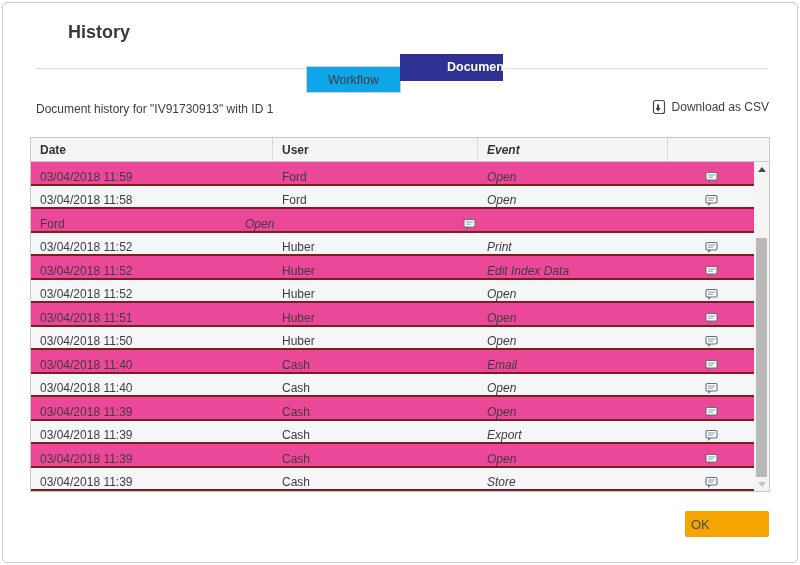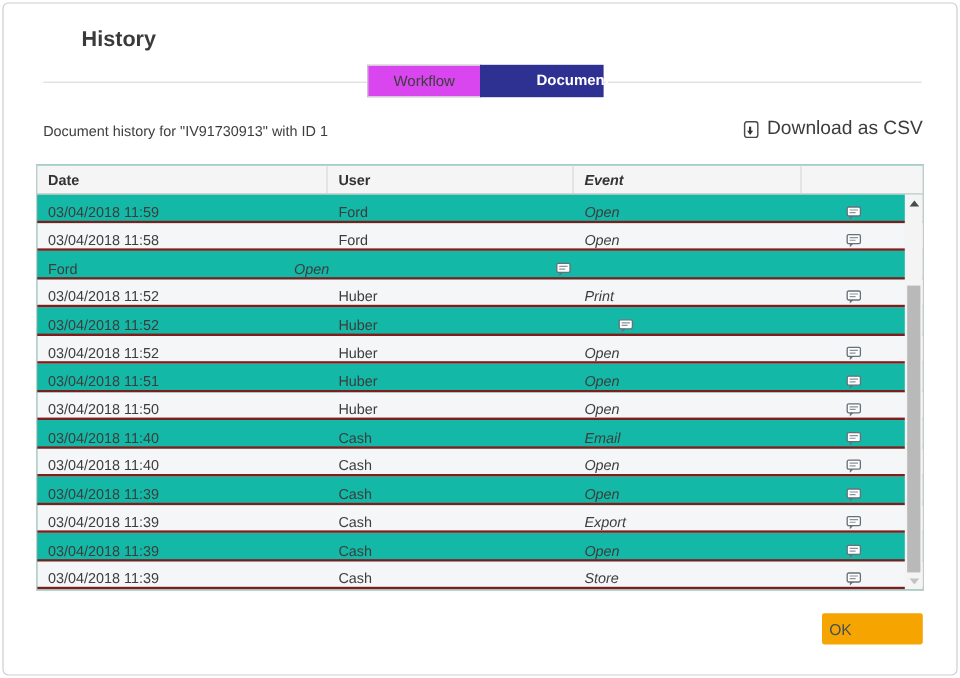--- a/index.html
+++ b/index.html
@@ -3,27 +3,27 @@
 <meta charset="utf-8">
 <style>
   html,body{margin:0;padding:0;width:800px;height:565px;background:#fff;
     font-family:"Liberation Sans", sans-serif;color:#3d3d3d;}
   .dialog{position:absolute;inset:2px;background:#fff;border:1px solid #cdcdcd;
     border-radius:5px;overflow:hidden;}
   .title{position:absolute;left:33px;top:19px;font-size:18px;font-weight:bold;color:#3a3a3a;margin-left:32px;}
   .tabline{position:absolute;left:33px;top:65px;width:732px;height:0;border-top:1px solid #dcdcdc;}
   .tab{position:absolute;top:51px;height:27px;line-height:27px;text-align:center;
     font-size:12.5px;box-sizing:border-box;cursor:pointer;z-index:2;}
-  .tab.workflow{left:303px;width:95px;background:#d946ef;border:1px solid #cfcfcf;color:#3d3d3d;}
+  .tab.workflow{left:303px;width:95px;background:#0ea5e9;border:1px solid #cfcfcf;color:#3d3d3d;margin-top:12px;}
   .tab.document{left:397px;width:103px;background:var(--accent,#2e3192);color:#fff;font-weight:bold;padding-left:47px;}
   .subtitle{position:absolute;left:33px;top:99px;font-size:12px;color:#3d3d3d;}
   .download{position:absolute;right:28px;top:96px;display:flex;align-items:center;gap:6px;
-    font-size:16px;color:#3d3d3d;cursor:pointer;}
+    font-size:12px;color:#3d3d3d;cursor:pointer;}
   .table{position:absolute;left:27px;top:134px;width:740px;height:355px;box-sizing:border-box;
-    border:1px solid #c9c9c9;background:#14b8a6;font-size:12px;}
+    border:1px solid #c9c9c9;background:#ec4899;font-size:12px;}
   .t-head{display:flex;height:24px;background:#f5f5f5;border-bottom:1px solid #c9c9c9;
     box-sizing:border-box;font-weight:bold;color:#333;}
   .t-head .cell{display:flex;align-items:center;padding-left:9px;box-sizing:border-box;
     border-right:1px solid #d9d9d9;}
   .t-head .cell:last-child{border-right:none;}
   .c-date{width:242px;}
   .c-user{width:205px;}
   .c-event{width:190px;font-style:italic;}
   .t-head .c-last{flex:1;}
   .t-body{position:absolute;left:0;top:24px;right:0;bottom:0;overflow:hidden;}
@@ -141,20 +141,21 @@
           <line x1="3" y1="4" x2="10" y2="4" stroke="#8a949c" stroke-width="1"></line>
           <line x1="3" y1="6.2" x2="8" y2="6.2" stroke="#8a949c" stroke-width="1"></line>
           <path d="M3.2 9 v3 l3-3 z" fill="#66707a"></path>
         </svg>
       </span>
     </div>
   </div>
         <div class="t-row">
     <div class="cell c-date">03/04/2018 11:52</div>
     <div class="cell c-user">Huber</div>
+    <div class="cell c-event">Edit Index Data</div>
     <div class="cell c-icon">
       <span class="comment-btn">
         <svg width="13" height="13" viewBox="0 0 13 13">
           <rect x="1" y="1.5" width="11" height="7.5" rx="1.2" fill="#fdfdfd" stroke="#66707a" stroke-width="1.1"></rect>
           <line x1="3" y1="4" x2="10" y2="4" stroke="#8a949c" stroke-width="1"></line>
           <line x1="3" y1="6.2" x2="8" y2="6.2" stroke="#8a949c" stroke-width="1"></line>
           <path d="M3.2 9 v3 l3-3 z" fill="#66707a"></path>
         </svg>
       </span>
     </div>

